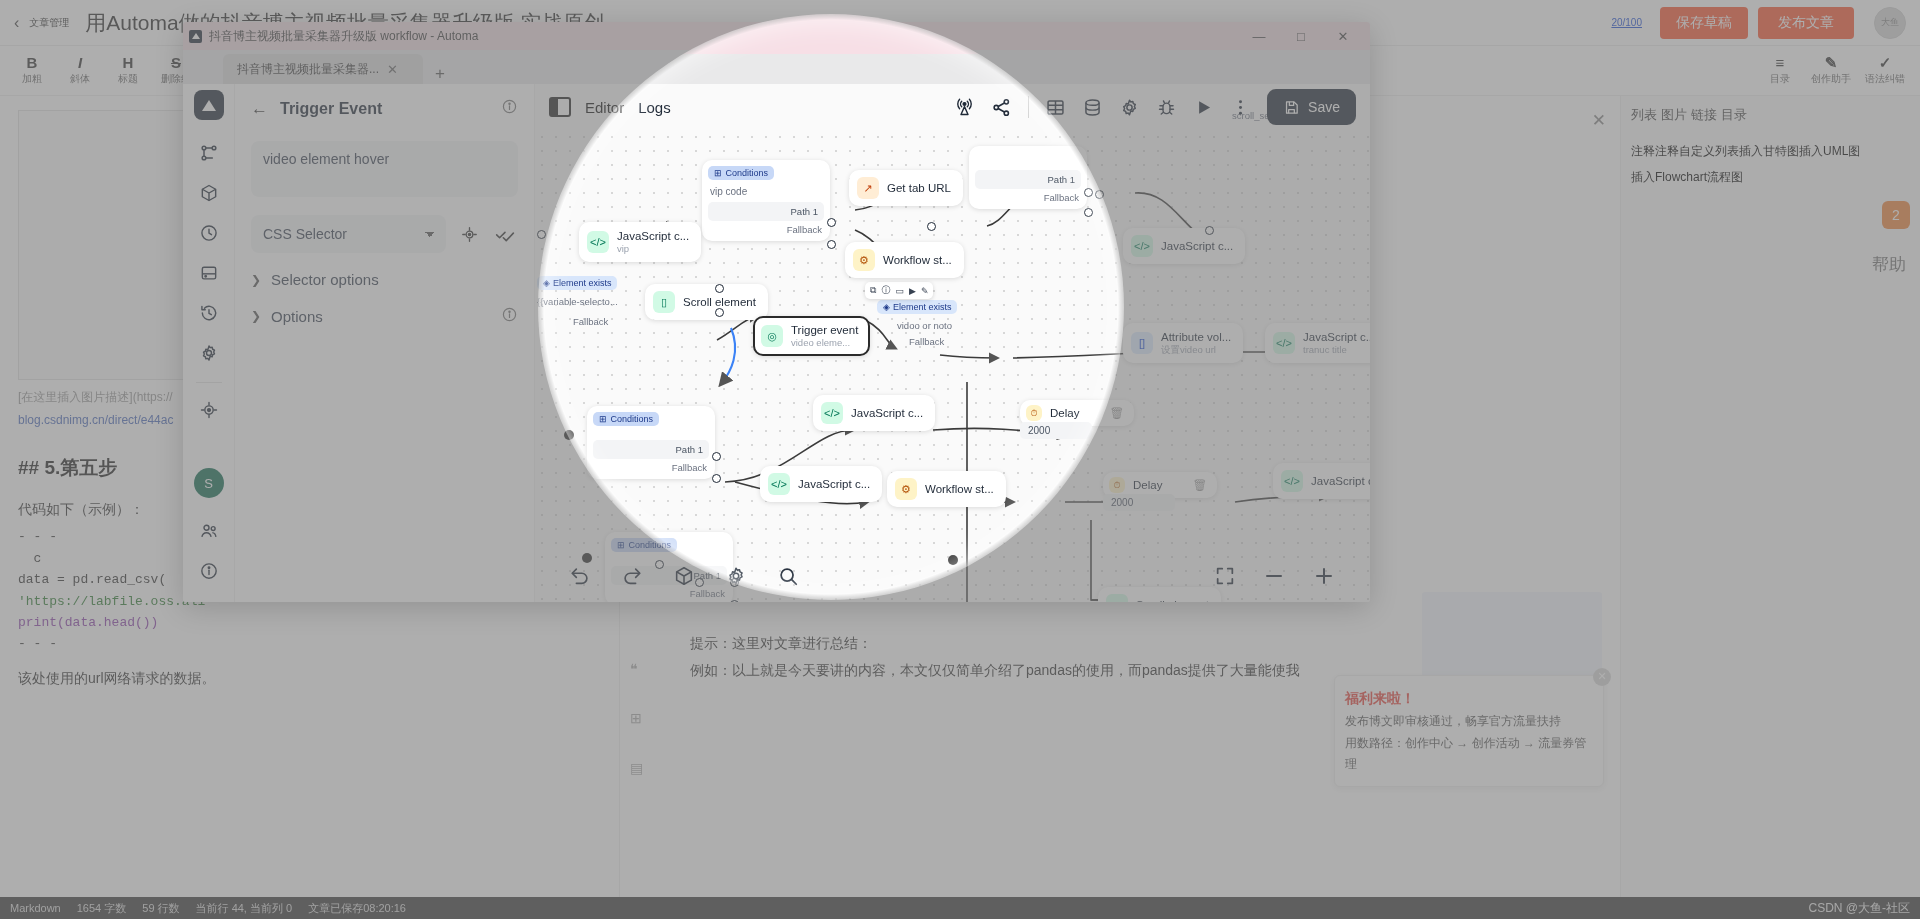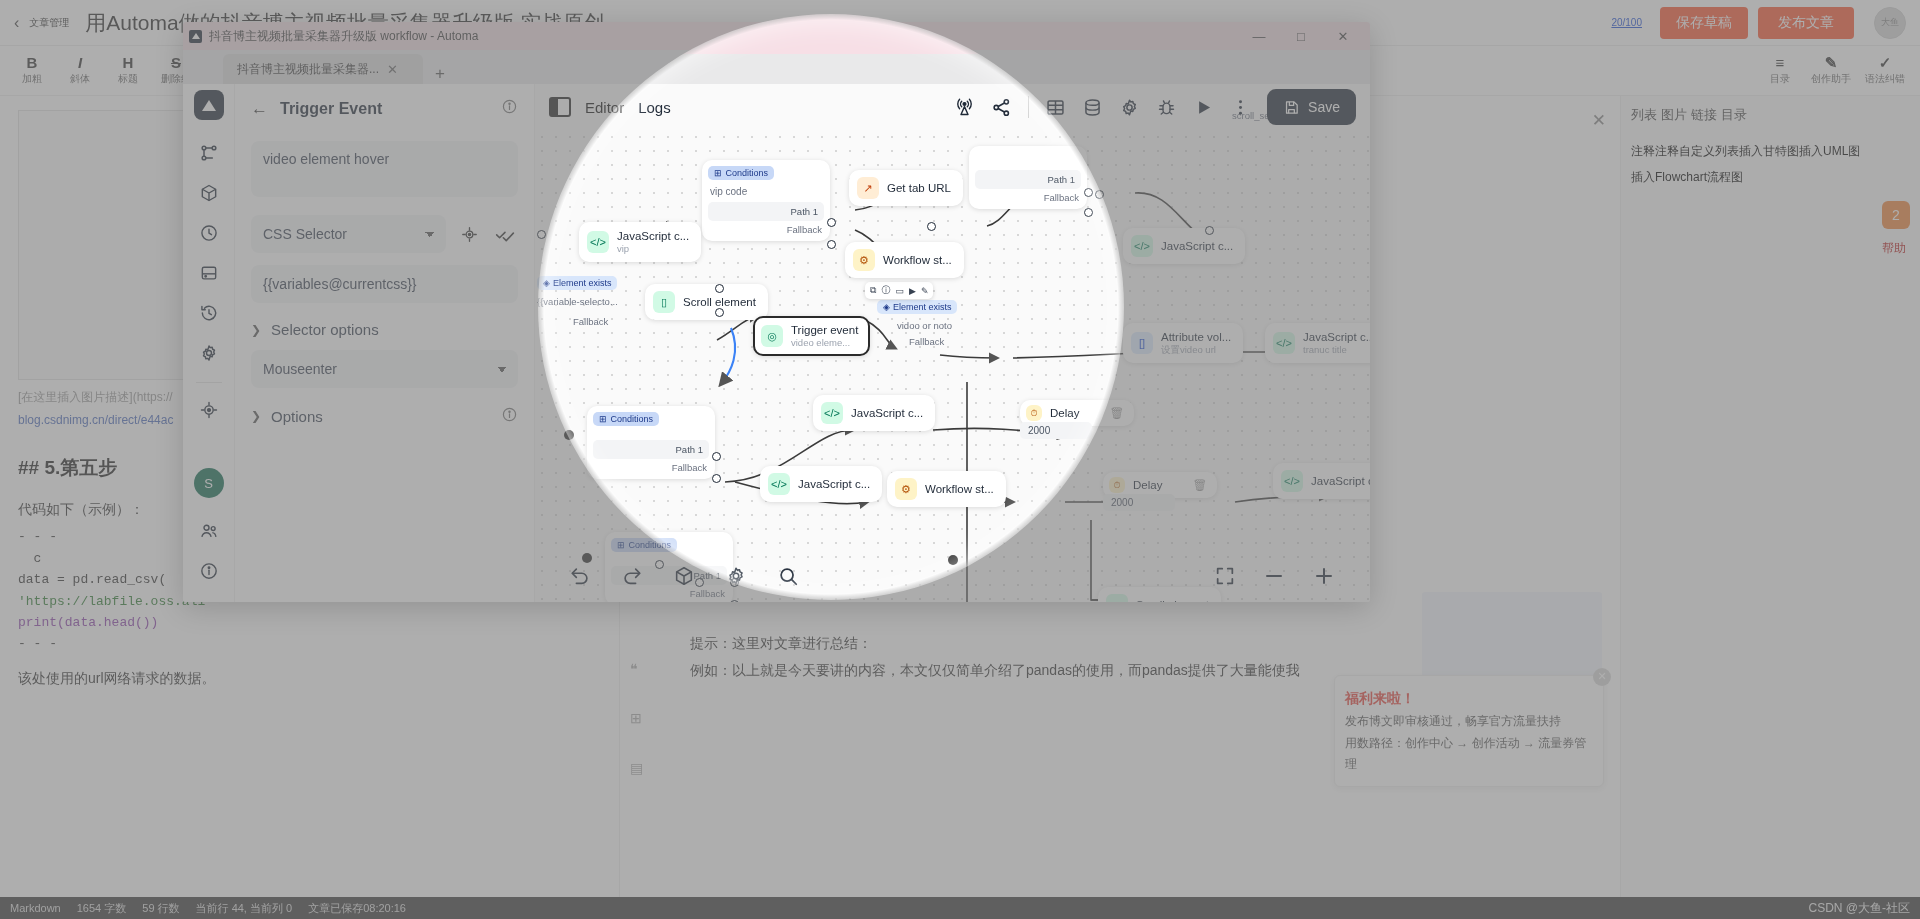--- a/index.html
+++ b/index.html
@@ -456,21 +456,21 @@
         <span>目录</span>
       </div>
       <div style="display:flex;font-size:12px;color:#000000;flex-wrap:wrap;line-height:2.2">
         <span>注释</span>
         <span>注释</span>
         <span>自定义列表</span>
         <span>插入甘特图</span>
         <span>插入UML图</span>
         <span>插入Flowchart流程图</span>
       </div>
-      <div style="position:absolute;right:14px;top:144px;font-size:12px;color:#b91c1c">帮助</div>
+      <div style="position:absolute;right:14px;top:157px;font-size:17px;color:#737373">帮助</div>
       <div style="position:absolute;right:10px;top:105px;width:28px;height:28px;border-radius:6px;background:#f0843a;color:#fff;display:flex;align-items:center;justify-content:center;font-size:14px">2</div>
     </div>
   </div>
 
   <div class="bg-statusbar">
     <span>Markdown</span>
     <span>1654 字数</span>
     <span>59 行数</span>
     <span>当前行 44, 当前列 0</span>
     <span>文章已保存08:20:16</span>
@@ -594,31 +594,24 @@
             <path d="M12 3.5v3M12 17.5v3M3.5 12h3M17.5 12h3" stroke-linecap="round"></path>
           </svg>
         </span>
         <span class="sp-icobtn">
           <svg width="20" height="20" viewBox="0 0 24 24" fill="none" stroke="currentColor" stroke-width="1.9">
             <path d="M2 13l3.5 3.5L12 10" stroke-linecap="round" stroke-linejoin="round"></path>
             <path d="M10 16.5L13.5 20 22 11" stroke-linecap="round" stroke-linejoin="round"></path>
           </svg>
         </span>
       </div>
-      <input class="sp-input" value="{{variables@currentcss}}" style="">
       <div class="sp-expand">
         <span class="sp-chev">❯</span>
         <span>Selector options</span>
       </div>
-      <select class="sp-select" style="width:100%;margin-bottom:12px">
-        <option>Mouseenter</option>
-        <option>Mouseleave</option>
-        <option>Click</option>
-        <option>Focus</option>
-      </select>
       <div class="sp-expand sp-expand-wide">
         <span class="sp-chev">❯</span>
         <span>Options</span>
         <span class="sp-info">
           <svg width="17" height="17" viewBox="0 0 24 24" fill="none" stroke="currentColor" stroke-width="1.7">
             <circle cx="12" cy="12" r="8.6"></circle>
                 <path d="M12 11v5.2" stroke-linecap="round"></path>
                 <circle cx="12" cy="8" r=".9" fill="currentColor"></circle>
           </svg>
         </span>

